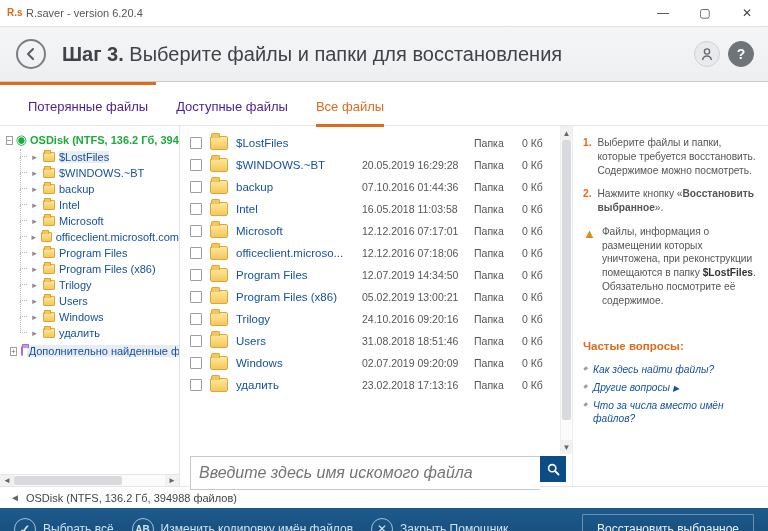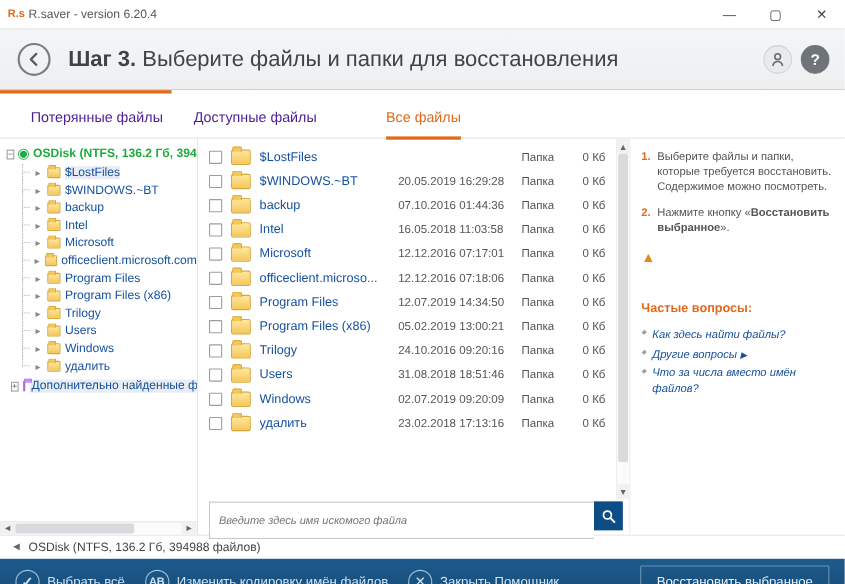--- a/index.html
+++ b/index.html
@@ -27,21 +27,21 @@
   .header-right { position: absolute; right: 14px; top: 50%; transform: translateY(-50%); display:flex; gap:8px; }
   .circ-btn { width: 26px; height: 26px; border-radius: 50%; background:#e9eaec; border:1px solid #cfd3d7; display:flex; align-items:center; justify-content:center; color:#656a70; font-size:14px; }
   .help-dark { background:#6e7479; color:#fff; border-color:#6e7479; font-weight:bold; }
 
   .orange-stripe { height:3px; width:768px; position:relative; background:#fff; }
   .orange-stripe::before { content:""; position:absolute; left:0; top:0; height:3px; width:156px; background:#e06a1a; }
 
   
   .tabs { display:flex; gap:28px; padding: 14px 24px 0 28px; border-bottom:1px solid #e3e5e7; }
   .tab { padding-bottom: 10px; font-size:13px; color:#4c1d95; cursor:pointer; }
-  .tab.active { color:#e06a1a; border-bottom:3px solid #e06a1a; margin-bottom:-2px; font-weight:500;margin-left:35px; }
+  .tab.active { color:#e06a1a; border-bottom:3px solid #e06a1a; margin-bottom:-2px; font-weight:500; }
 
   
   .main { display:flex; height: 360px; }
 
   
   .tree-wrap { width:180px; display:flex; flex-direction:column; border-right:1px solid #e5e5e5; }
   .tree { flex:1; overflow:hidden; padding: 6px 0 0 4px; white-space:nowrap; }
   .tree-root { display:flex; align-items:center; gap:3px; padding:2px 0 3px 2px; }
   .tree-root .disc { color:#1eaa3c; font-size:13px; line-height:12px; }
   .tree-root .txt { color:#1eaa3c; font-weight:bold; font-size:11px; }
@@ -70,29 +70,29 @@
   .list { flex:1; overflow:hidden; padding-top:6px; padding-right:6px; position:relative; }
   .row { display:flex; align-items:center; padding:2px 4px 2px 10px; height:22px; }
   .chk { width:12px; height:12px; border:1px solid #9a9ea3; margin-right:8px; background:#fff; border-radius:1px; }
   .fld { width:18px; height:14px; background:linear-gradient(#ffe79d,#f5c75b); border:1px solid #d8a93a; border-radius:2px; position:relative; margin-right:8px; }
   .fld::before{content:"";position:absolute;top:-4px;left:0;width:7px;height:4px;background:#f5c75b;border-radius:2px 2px 0 0;border:1px solid #d8a93a;border-bottom:none;}
   .fld.file { background:linear-gradient(#fefefe,#ededed); border-color:#c8c8c8; }
   .fld.file::before{display:none;}
   .name { flex:1; color:#14509e; font-size:11.5px; white-space:nowrap; overflow:hidden; text-overflow:ellipsis; }
   .date { width:112px; color:#555; font-size:10.5px; }
   .type { width:48px; color:#555; font-size:10.5px; }
-  .size { width:40px; color:#555; font-size:10.5px; text-align:center; padding-right:4px; }
+  .size { width:40px; color:#555; font-size:10.5px; text-align:left; padding-right:4px; }
   .vscroll { position:absolute; right:0; top:0; bottom:0; width:12px; background:#fbfbfb; border-left:1px solid #eee;}
   .vscroll .arrow{ position:absolute; left:0; width:11px; height:14px; background:#f1f1f1; display:flex; align-items:center; justify-content:center; font-size:8px; color:#666;}
   .vscroll .ua{top:0;} .vscroll .da{bottom:0;}
   .vscroll .thumb{ position:absolute; left:1px; top:14px; width:9px; height:280px; background:#d8dadd; border-radius:2px;}
 
   
   .searchbar { height:26px; margin:2px 6px 4px 10px; display:flex; }
-  .searchbar input { flex:1; border:1px solid #c7cacd; border-right:none; padding:16px 8px; font-style:italic; color:#8a8e92; font-size:10px; outline:none; }
+  .searchbar input { flex:1; border:1px solid #c7cacd; border-right:none; padding:16px 8px; font-style:italic; color:#8a8e92; font-size:16px; outline:none; }
   .searchbtn { width:26px; background:#0d4d85; color:#fff; display:flex; align-items:center; justify-content:center; border:1px solid #0d4d85; }
 
   
   .hints { width:196px; padding:10px 12px 0 10px; font-size:10.2px; color:#555; line-height:1.35; border-left:1px solid #eee;}
   .hints ol { list-style:none; }
   .hints li.num { display:flex; gap:6px; margin-bottom:10px; }
   .hints .n { color:#e06a1a; font-weight:bold; }
   .hints li.warn { display:flex; gap:6px; margin-bottom:10px; }
   .warn-icon { color:#e38a1c; font-size:13px; }
   .hints b { color:#333; }
@@ -390,20 +390,21 @@
       <li class="num">
           <span class="n">1.</span>
           <span>Выберите файлы и папки, которые требуется восстановить. Содержимое можно посмотреть.</span>
         </li>
       <li class="num">
           <span class="n">2.</span>
           <span><span>Нажмите кнопку «</span><span class="bold-link">Восстановить выбранное</span><span>».</span></span>
         </li>
       <li class="warn">
           <span class="warn-icon">▲</span>
+          <span><span>Файлы, информация о размещении которых уничтожена, при реконструкции помещаются в папку </span><b>$LostFiles</b><span>. Обязательно посмотрите её содержимое.</span></span>
         </li>
     </ol>
     <div class="faq-head">Частые вопросы:</div>
     <ul class="faq">
       <li><a>Как здесь найти файлы?</a></li>
       <li><a>Другие вопросы</a>&nbsp;<span style="color:#14509e;font-size:8px;">▶</span></li>
       <li><a>Что за числа вместо имён файлов?</a></li>
     </ul>
   </div>
 </div>

